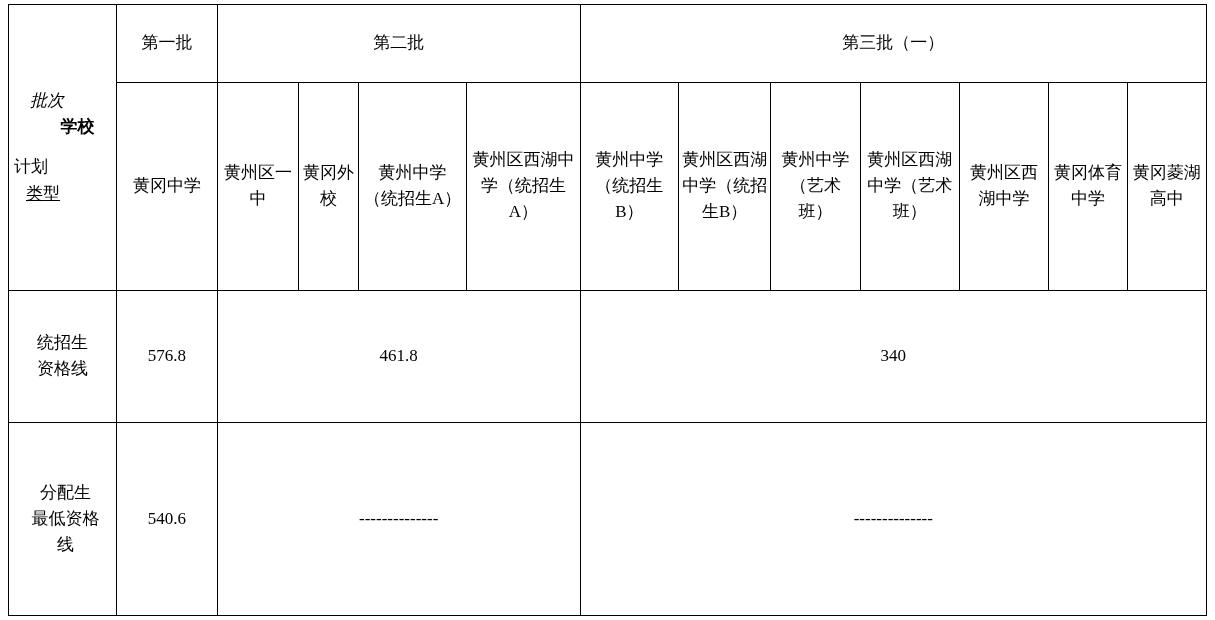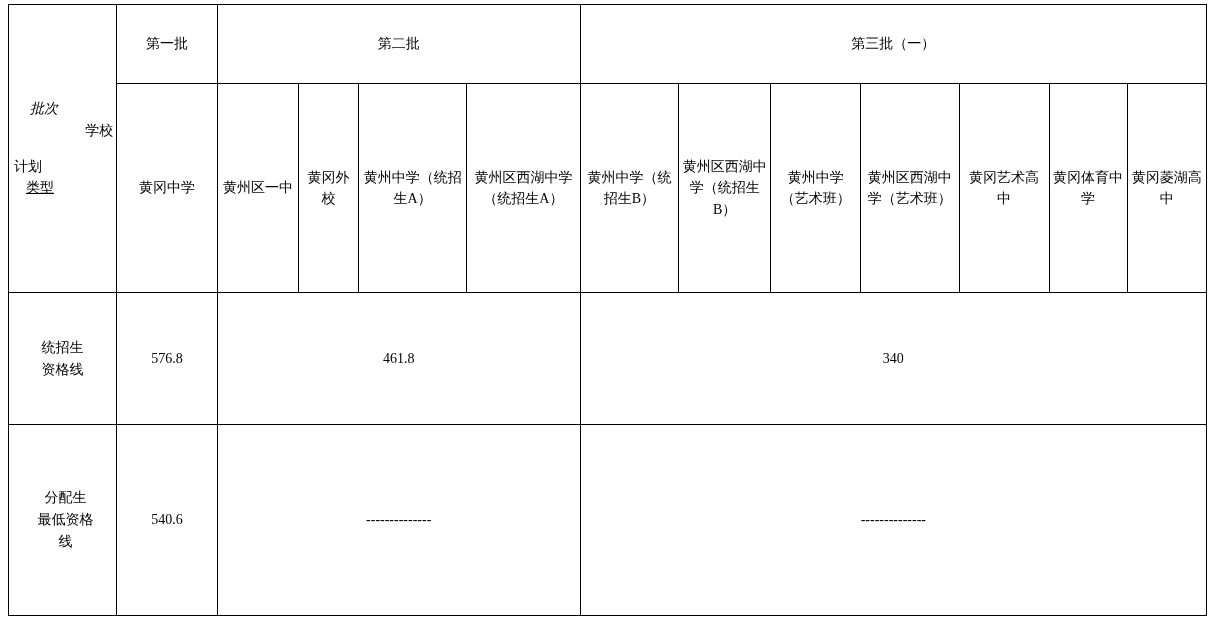--- a/index.html
+++ b/index.html
@@ -25,38 +25,38 @@
     table-layout: fixed;
     width: 1199px;
     margin-left: 8px;
     margin-top: 4px;
     height: 612px;
   }
   table.grid td {
     border: 1px solid #000000;
     text-align: center;
     vertical-align: middle;
-    font-size: 14px;
+    font-size: 17px;
     line-height: 1.55;
     padding: 2px 3px;
     word-break: break-all;
     overflow: hidden;
   }
   .hdr-batch {
     font-size: 15px;
   }
   .corner {
     text-align: left;
     vertical-align: top;
     padding: 6px 8px;
     line-height: 2.15;
     font-size: 15px;
   }
   .corner .l1 { display: block; text-align: left; padding-left: 18px; font-style: italic; }
-  .corner .l2 { display: block; text-align: right; padding-left: 30px; }
+  .corner .l2 { display: block; text-align: center; padding-left: 30px; font-weight: bold; }
   .corner .l3 { display: block; text-align: left; padding-left: 2px; margin-top: 14px; }
   .corner .l4 { display: block; text-align: left; padding-left: 14px; text-decoration: underline; }
   .school-cell {
     font-size: 15px;
     line-height: 1.6;
     padding: 4px 4px;
   }
   .rowlabel {
     font-size: 15px;
     line-height: 2.2;
@@ -108,21 +108,21 @@
       <tr>
         <td class="school-cell">黄冈中学</td>
         <td class="school-cell">黄州区一中</td>
         <td class="school-cell">黄冈外校</td>
         <td class="school-cell">黄州中学（统招生A）</td>
         <td class="school-cell">黄州区西湖中学（统招生A）</td>
         <td class="school-cell">黄州中学（统招生B）</td>
         <td class="school-cell">黄州区西湖中学（统招生B）</td>
         <td class="school-cell">黄州中学（艺术班）</td>
         <td class="school-cell">黄州区西湖中学（艺术班）</td>
-        <td class="school-cell">黄冈艺术高中</td>
+        <td class="school-cell">黄州区西湖中学</td>
         <td class="school-cell">黄冈体育中学</td>
         <td class="school-cell">黄冈菱湖高中</td>
       </tr>
 
       <tr>
         <td class="rowlabel">
           <span class="ln">统招生</span>
           <span class="ln">资格线</span>
         </td>
         <td class="value">576.8</td>

